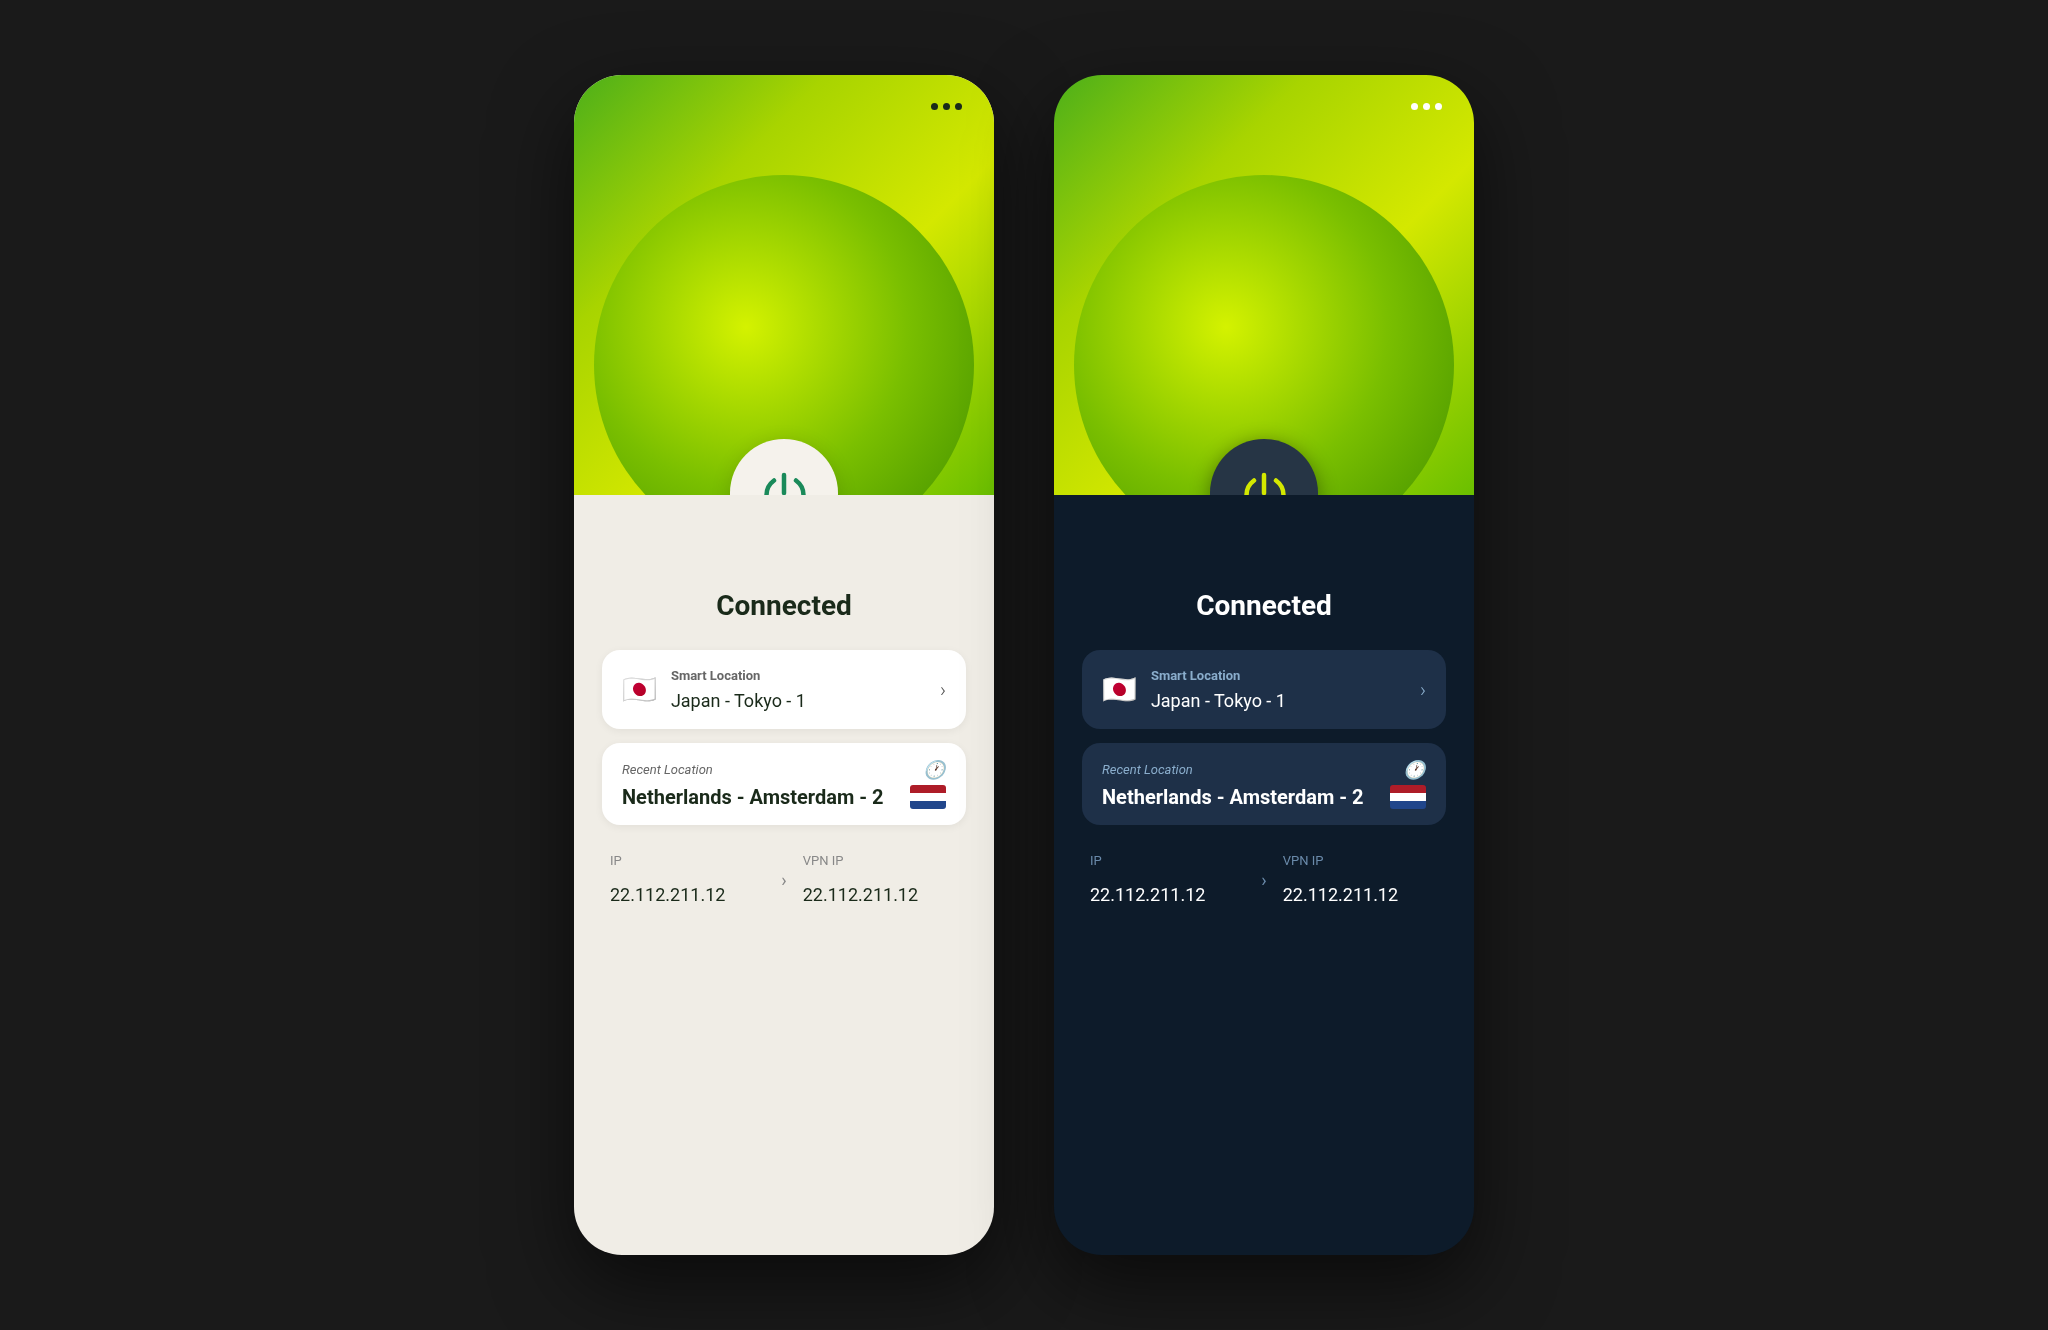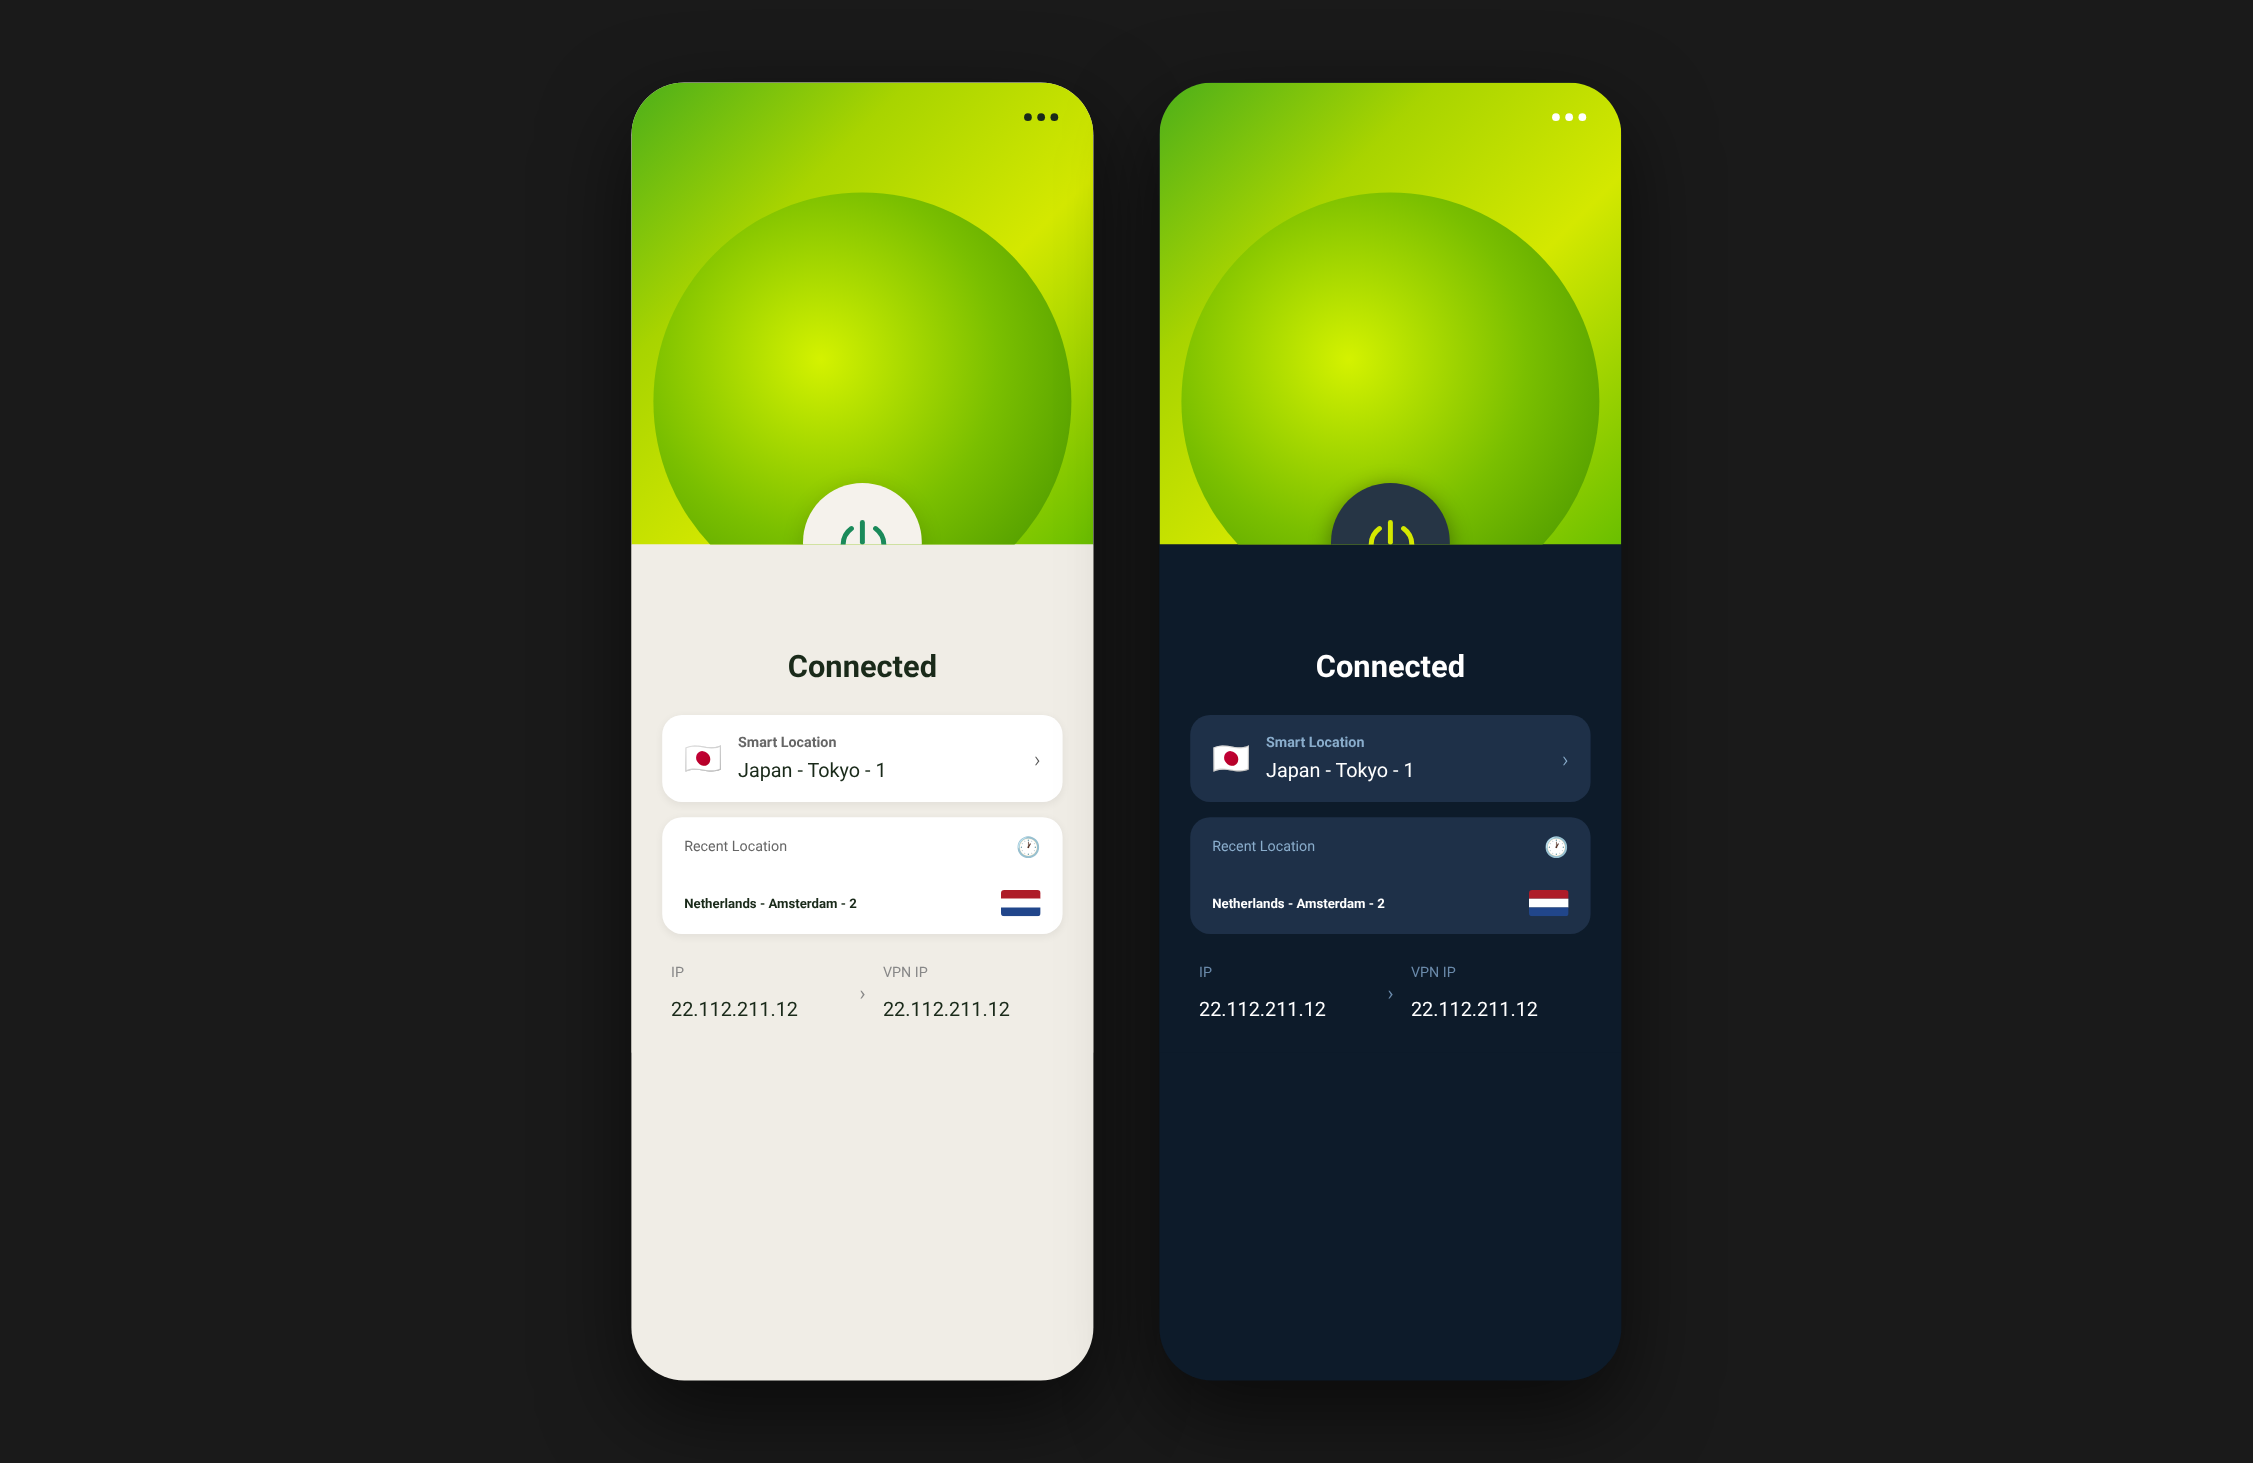--- a/index.html
+++ b/index.html
@@ -245,21 +245,22 @@
     }
 
     .phone-dark .recent-card {
       background: #1e3048;
     }
 
     .recent-header {
       display: flex;
       align-items: center;
       justify-content: space-between;
-      margin-bottom: 28px;
+      margin-bottom: 5px;
+      font-style: italic;
     }
 
     .recent-label {
       font-size: 13px;
       font-weight: 400;
     }
 
     .phone-light .recent-label {
       color: #666;
     }
@@ -280,21 +281,21 @@
       color: #8aadcc;
     }
 
     .recent-location-row {
       display: flex;
       align-items: center;
       justify-content: space-between;
     }
 
     .recent-location-name {
-      font-size: 12px;
+      font-size: 20px;
       font-weight: 700;
     }
 
     .phone-light .recent-location-name {
       color: #1a2a1a;
     }
 
     .phone-dark .recent-location-name {
       color: #ffffff;
     }

